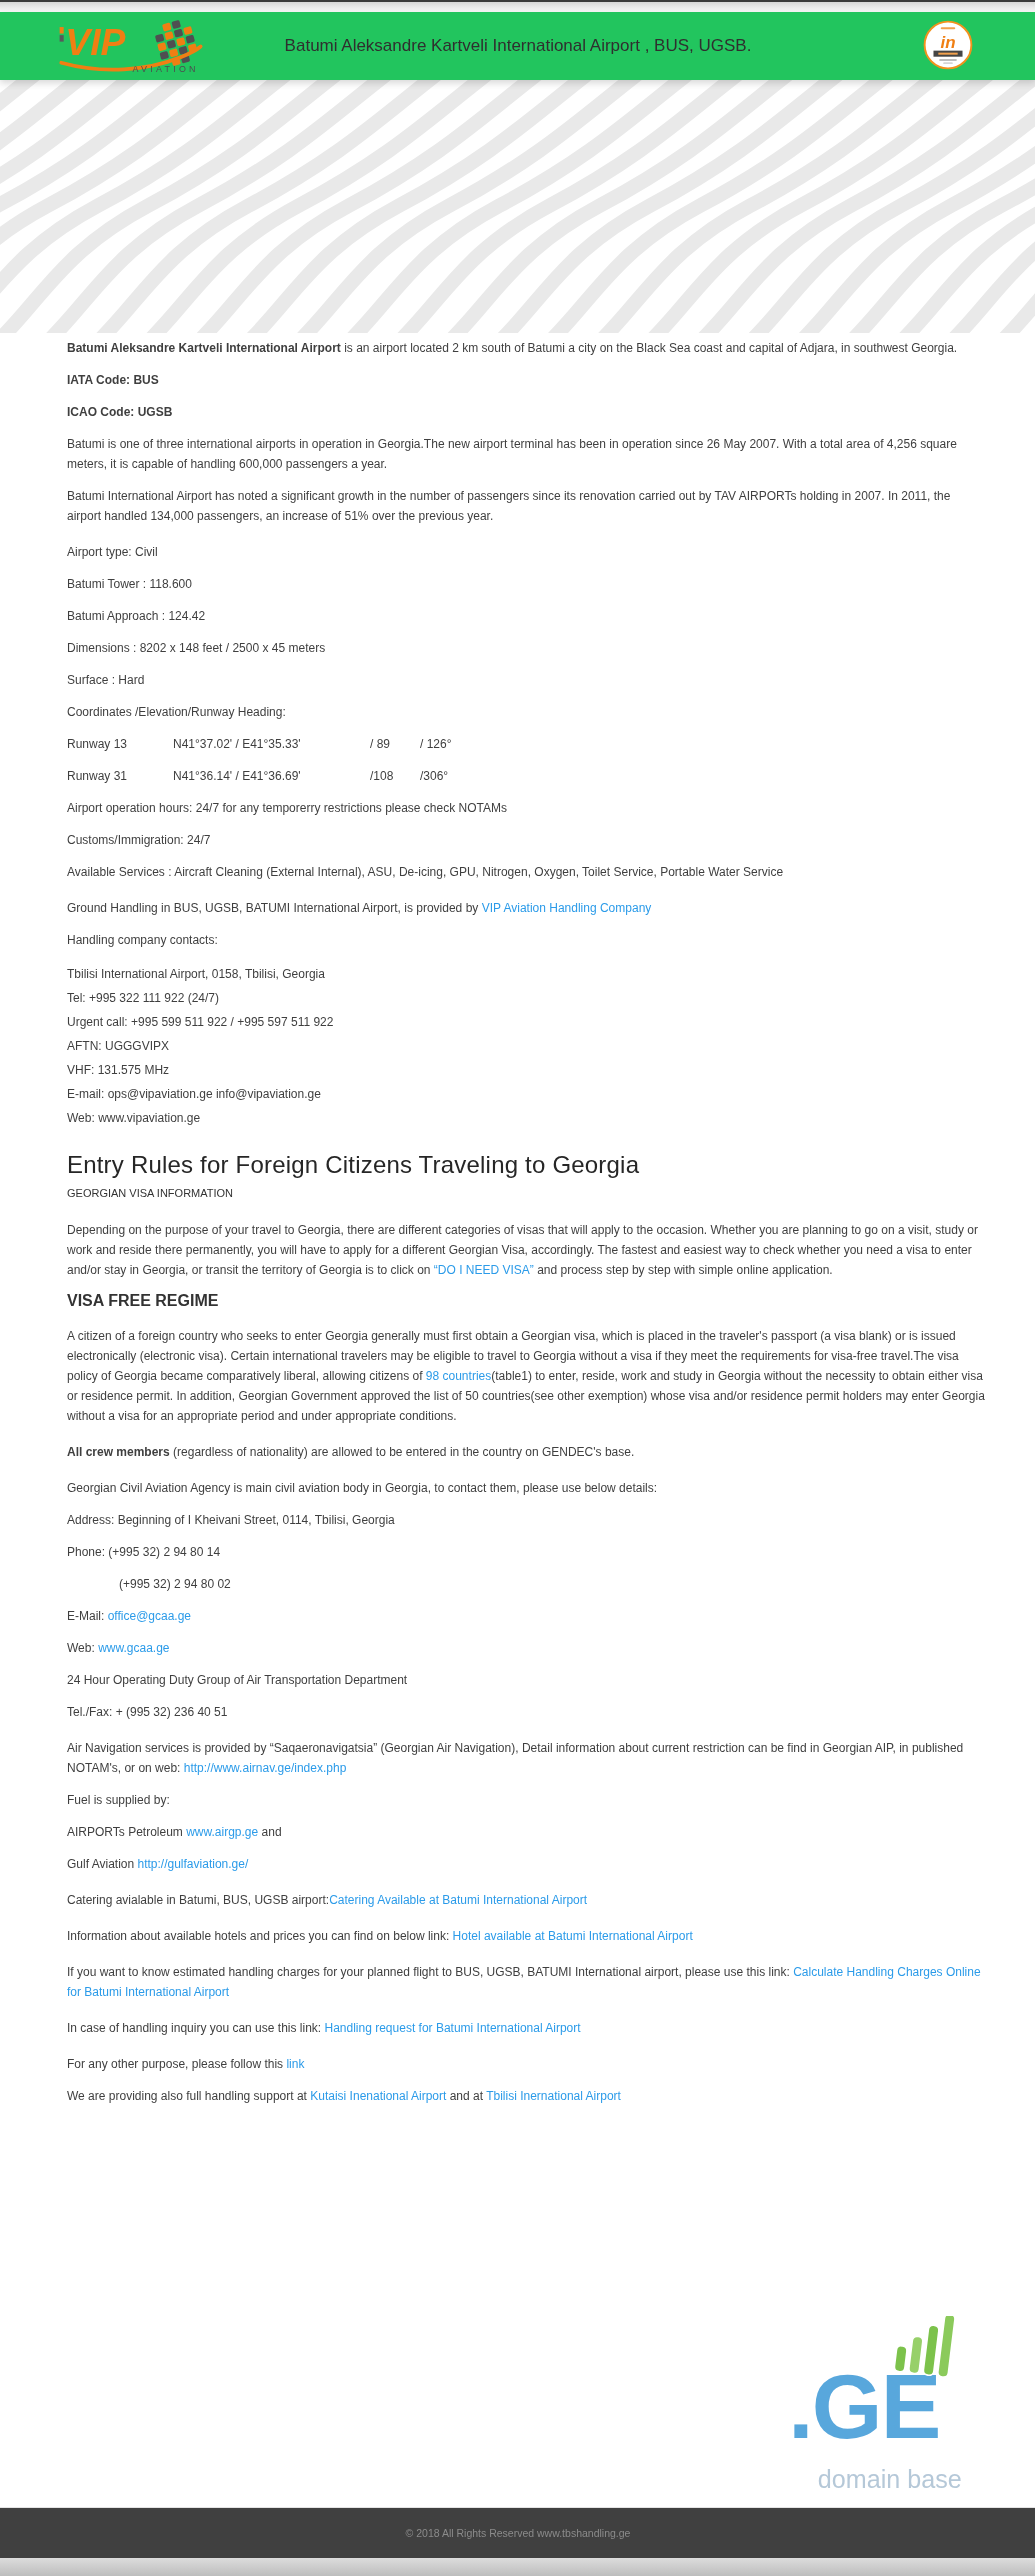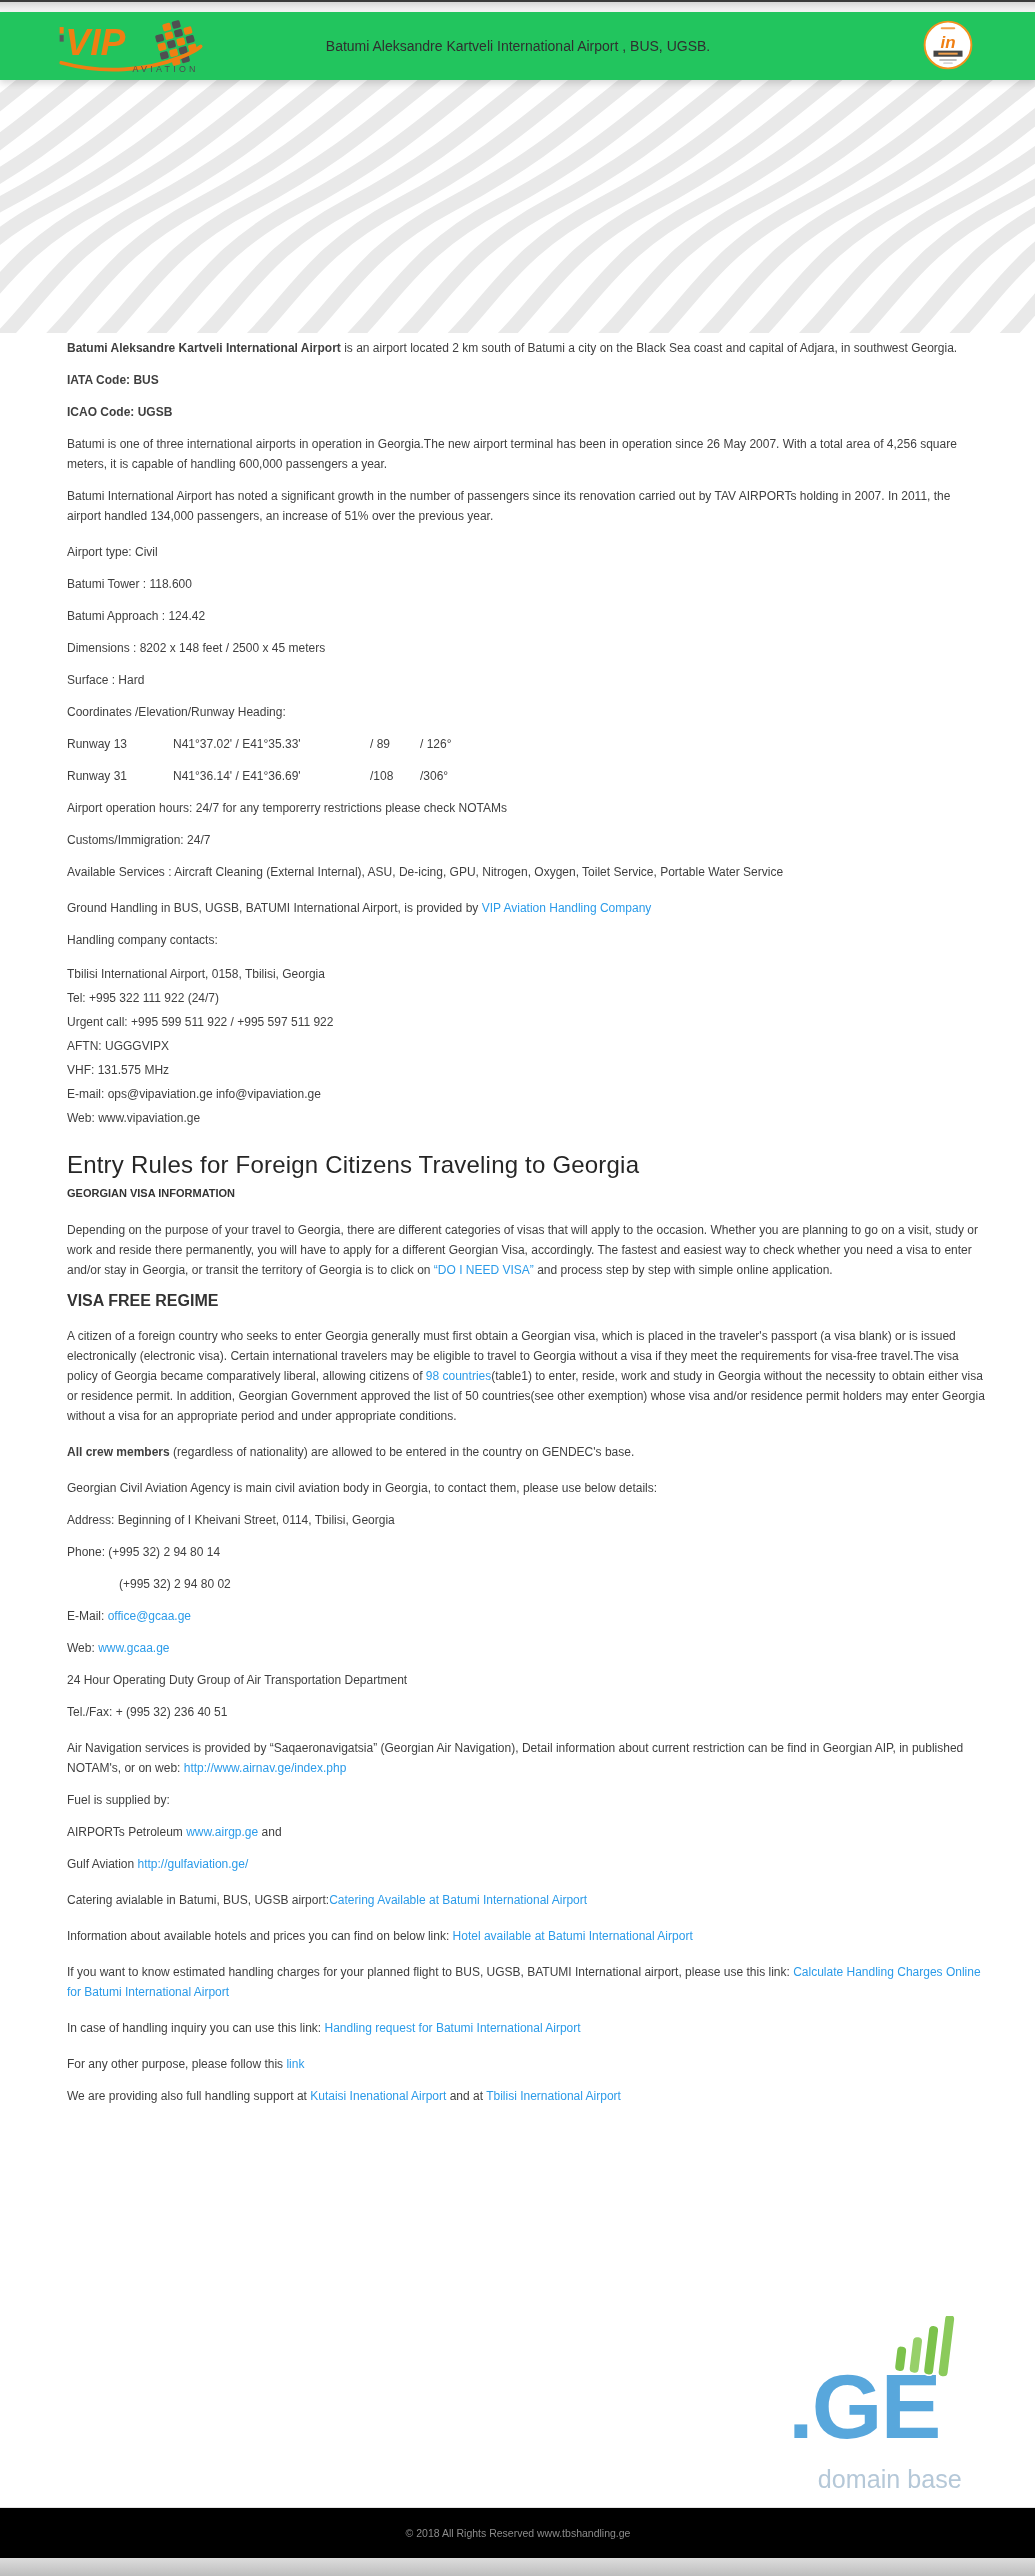--- a/index.html
+++ b/index.html
@@ -8,51 +8,51 @@
     background:#fff;color:#3f3f3f;
     font-family:"Liberation Sans",sans-serif;
   }
   
   .chrome-dark{height:2.4px;background:#3a3a3a}
   .chrome-grad{height:9.7px;background:linear-gradient(#d6d6d6,#fbfbfb)}
 
   
   .app-header{position:relative;height:68px;background:#22c55e;z-index:3;box-shadow:0 3.2px 7.3px rgba(0,0,0,.16)}
   .brand{position:absolute;left:58px;top:5.7px;cursor:pointer}
-  .page-title{position:absolute;left:0;right:0;top:0;height:68px;display:flex;align-items:center;justify-content:center;font-size:14px;color:#2f2f2f}
+  .page-title{position:absolute;left:0;right:0;top:0;height:68px;display:flex;align-items:center;justify-content:center;font-size:17px;color:#2f2f2f}
   .badge{position:absolute;right:63px;top:8px}
 
   
   .wave-band{position:relative;height:253px;overflow:hidden;background:#fff;z-index:1}
   .wave-band svg{display:block}
 
   
   .content{position:relative;z-index:2;padding:4.9px 49px 0 67px;font-size:12px}
   .t{line-height:20px;margin:0 0 12px}
   .para{max-width:923px}
   .mt40{margin-top:16px}
   .b{font-weight:bold}
   .lnk{color:#2b9be9;text-decoration:none;cursor:pointer}
   .runway-row{display:flex;line-height:20px;margin:0 0 12px}
   .rw-name{width:106px}
   .rw-coords{width:197px}
   .rw-elev{width:50px}
   .contacts div{line-height:24px}
   .contacts{margin:11px 0 12px}
   .h1{font-size:24px;font-weight:normal;color:#262626;margin:21px 0 8px;letter-spacing:0.2px}
-  .h3{font-size:11px;font-weight:bold;color:#333;margin:0 0 21px}
+  .h3{font-size:11px;font-weight:normal;color:#333;margin:0 0 21px}
   .h3b{font-size:16px;font-weight:bold;color:#333;margin:11.3px 0 12px}
   .indent{margin-left:52px}
 
   
   .ge-mark{position:absolute;right:71px;top:2316px;z-index:1}
 
   
   .site-footer{position:absolute;left:0;top:2507px;width:100%}
-  .foot-band{box-sizing:border-box;height:51px;background:#000000;border-top:0.8px solid #e4e4e4;display:flex;align-items:center;justify-content:center;color:#8b8b8b;font-size:10.5px}
+  .foot-band{box-sizing:border-box;height:51px;background:#404040;border-top:0.8px solid #e4e4e4;display:flex;align-items:center;justify-content:center;color:#8b8b8b;font-size:10.5px}
   .foot-strip{height:18px;background:linear-gradient(#dcdcdc,#bdbdbd)}
 </style>
 </head>
 <body>
 
 <div class="chrome-dark"></div>
 <div class="chrome-grad"></div>
 
 <div class="app-header">
   <div class="brand">

